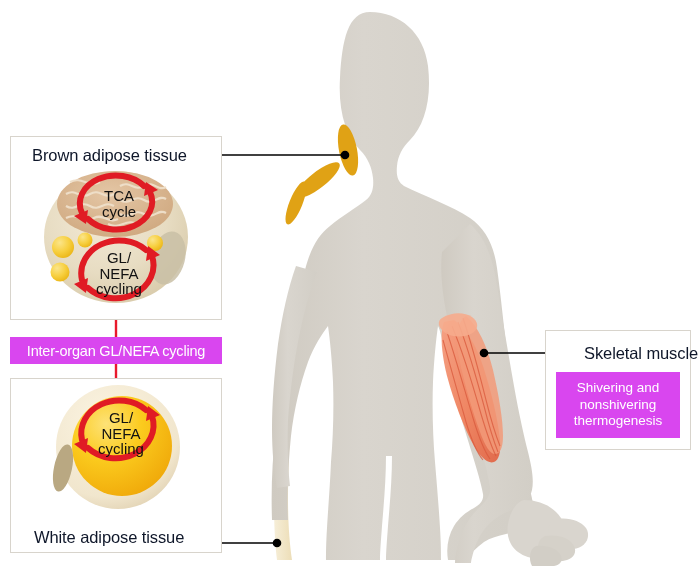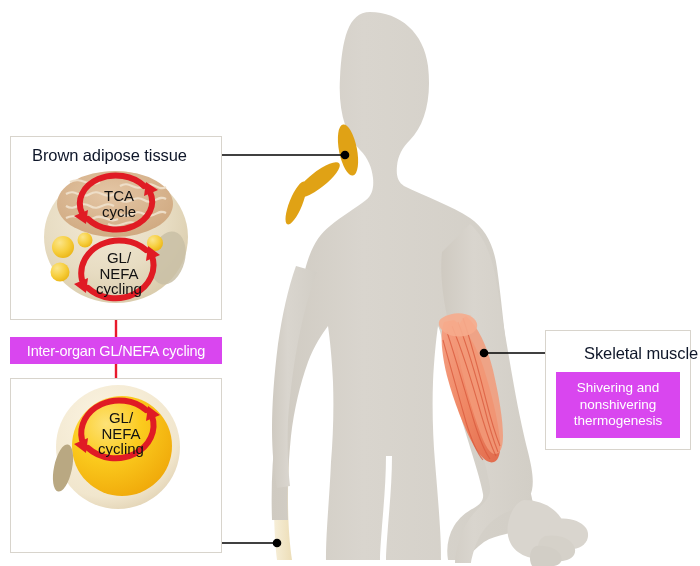--- a/index.html
+++ b/index.html
@@ -266,20 +266,21 @@
 
   <div class="cyclabel" id="tca-label">TCA
 cycle</div>
   <div class="cyclabel" id="glnefa-label">GL/
 NEFA
 cycling</div>
 
   <div class="badge" id="interorgan-badge">Inter-organ GL/NEFA cycling</div>
 
   <div class="panel" id="wat-panel"></div>
+  <div class="panel-title" id="wat-title">White adipose tissue</div>
 
   <svg class="svglayer" viewBox="0 0 700 566" xmlns="http://www.w3.org/2000/svg">
     <circle cx="118" cy="447" r="62" fill="url(#watRing)"></circle>
     <circle cx="122" cy="446" r="50" fill="url(#watLipid)"></circle>
     <ellipse cx="63" cy="468" rx="9" ry="24" transform="rotate(12 63 468)" fill="#b9a882"></ellipse>
     <g fill="none" stroke="#e01b24" stroke-width="6" stroke-linecap="round">
       <path d="M82,440 A38,33 0 0 1 146,410"></path>
       <path d="M152,416 A38,33 0 0 1 88,448"></path>
     </g>
     <g fill="#e01b24">

